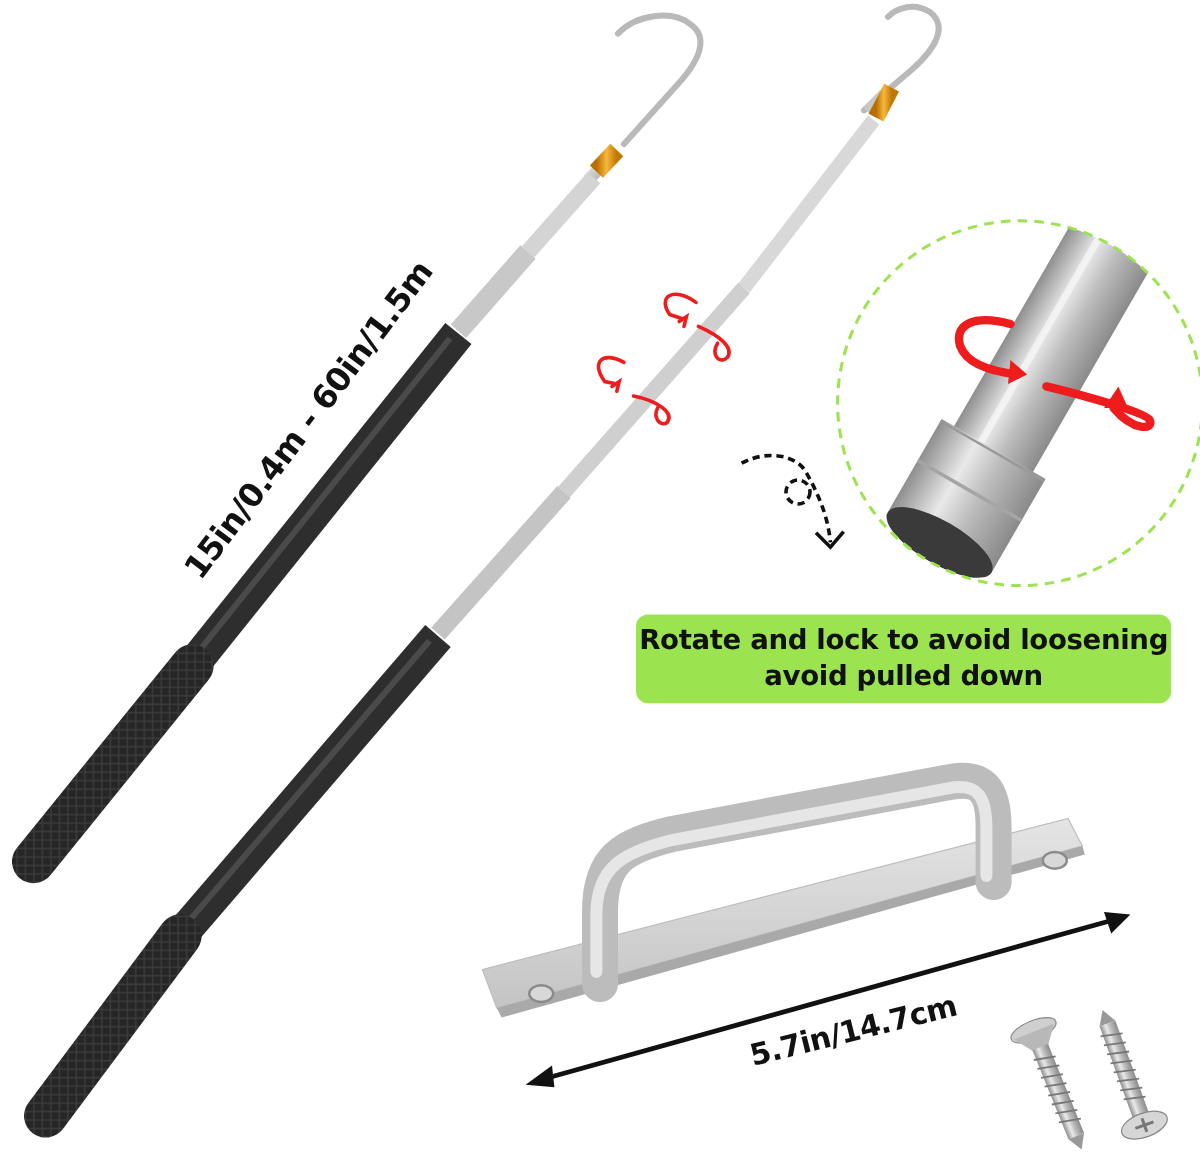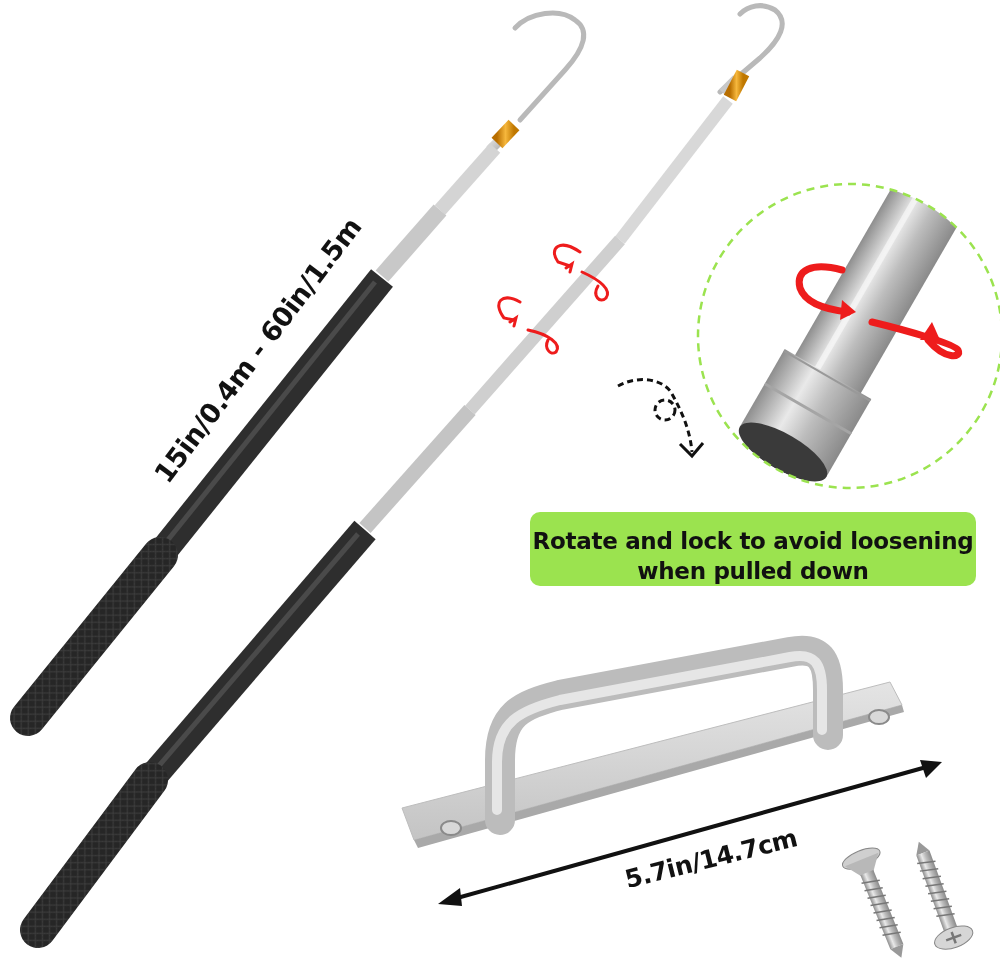--- a/index.html
+++ b/index.html
@@ -8,21 +8,21 @@
     #scene { position: absolute; left: 0; top: 0; width: 1000px; height: 972px; }
     .label-rotated {
       position: absolute; font-weight: bold; color: #111; white-space: nowrap;
       font-family: "DejaVu Sans", sans-serif; transform-origin: 0 0;
     }
     #length-label { left: 148px; top: 470px; font-size: 27px; transform: rotate(-53deg); letter-spacing: -0.5px; }
     #width-label  { left: 622px; top: 866px; font-size: 25px; transform: rotate(-14deg); letter-spacing: -0.5px; }
     #callout {
       position: absolute; left: 530px; top: 512px; width: 446px; height: 74px;
       background: #9be34f; border-radius: 10px; display: flex; flex-direction: column;
-      align-items: center; justify-content: flex-end; text-align: center;
+      align-items: center; justify-content: center; text-align: center;
       font-weight: bold; font-size: 23px; line-height: 30px; color: #111;
       font-family: "DejaVu Sans", sans-serif; letter-spacing: -0.3px;
     }
   </style>
 </head>
 <body>
 
 <svg id="scene" viewBox="0 0 1000 972" xmlns="http://www.w3.org/2000/svg">
   <defs>
     <linearGradient id="metal" x1="0" y1="0" x2="1" y2="1">
@@ -170,16 +170,16 @@
       <ellipse cx="940" cy="940" rx="20" ry="10" fill="#d6d6d6" stroke="#888"></ellipse>
       <path d="M932 940 L948 940 M940 934 L940 946" stroke="#777" stroke-width="2.5"></path>
     </g>
   </g>
 </svg>
 
 <div id="length-label" class="label-rotated">15in/0.4m - 60in/1.5m</div>
 
 <div id="callout">
   <span>Rotate and lock to avoid loosening</span>
-  <span>when pulled down</span>
+  <span>avoid pulled down</span>
 </div>
 
 <div id="width-label" class="label-rotated">5.7in/14.7cm</div>
 
 </body></html>

